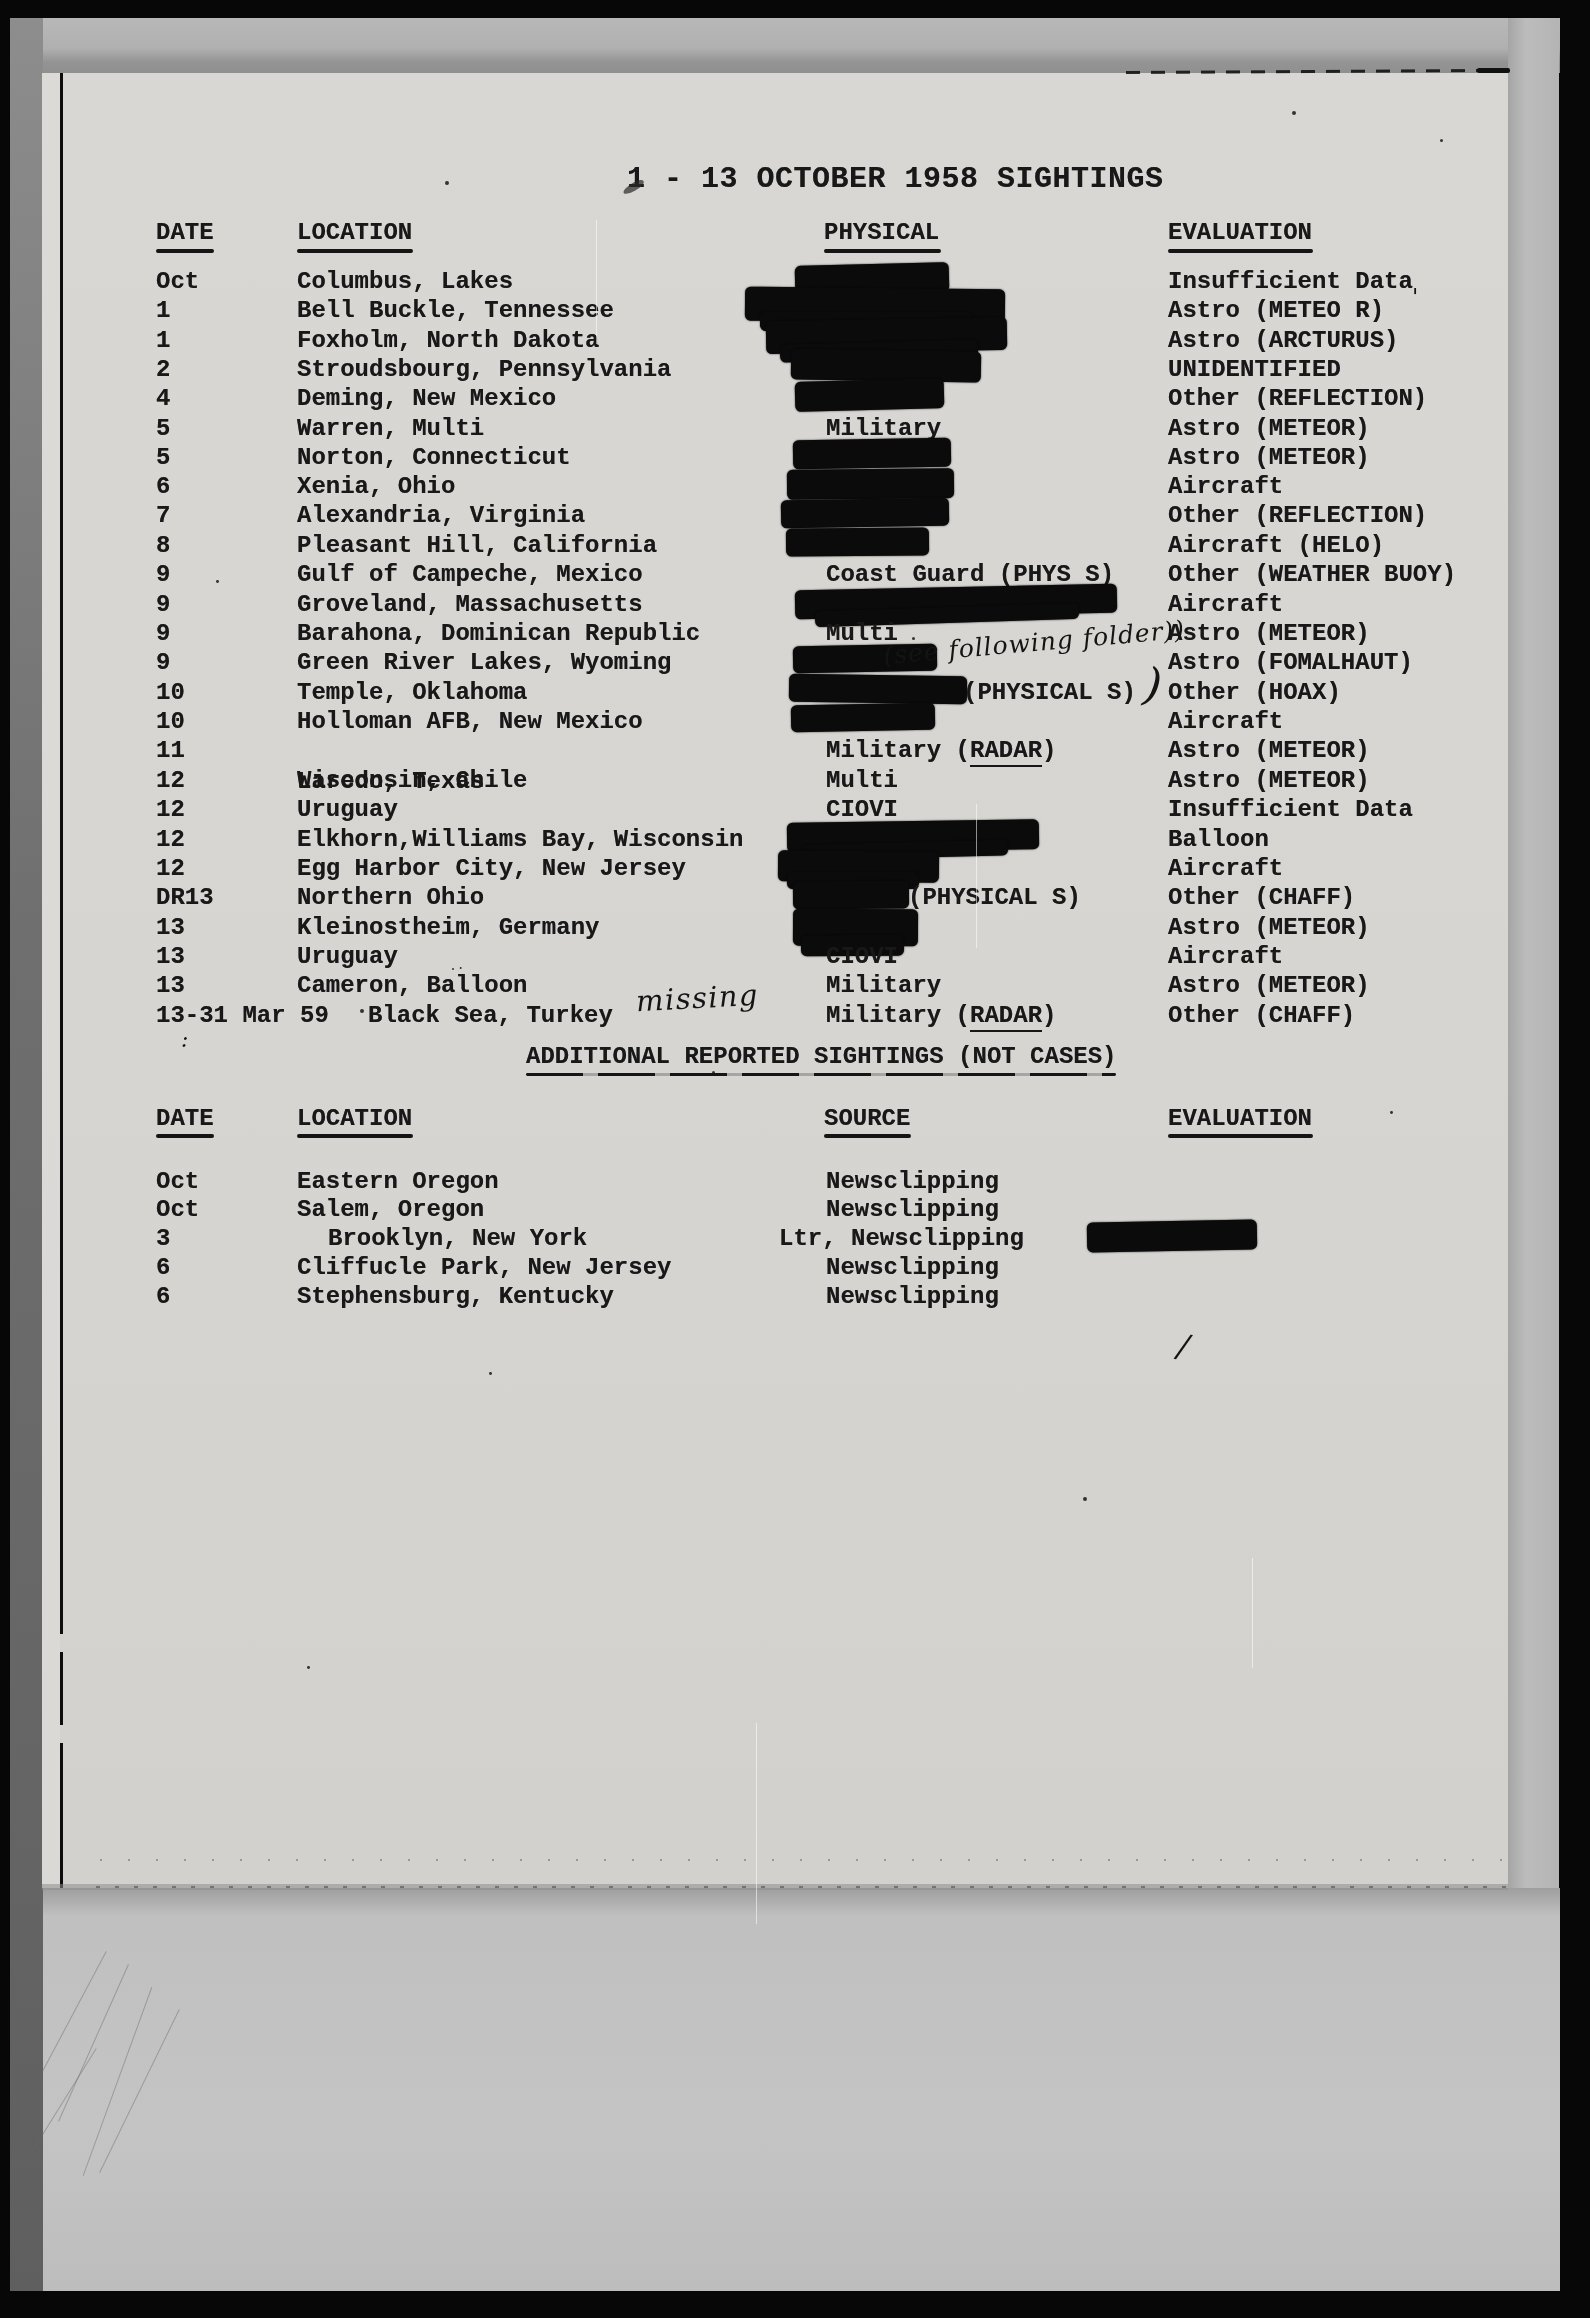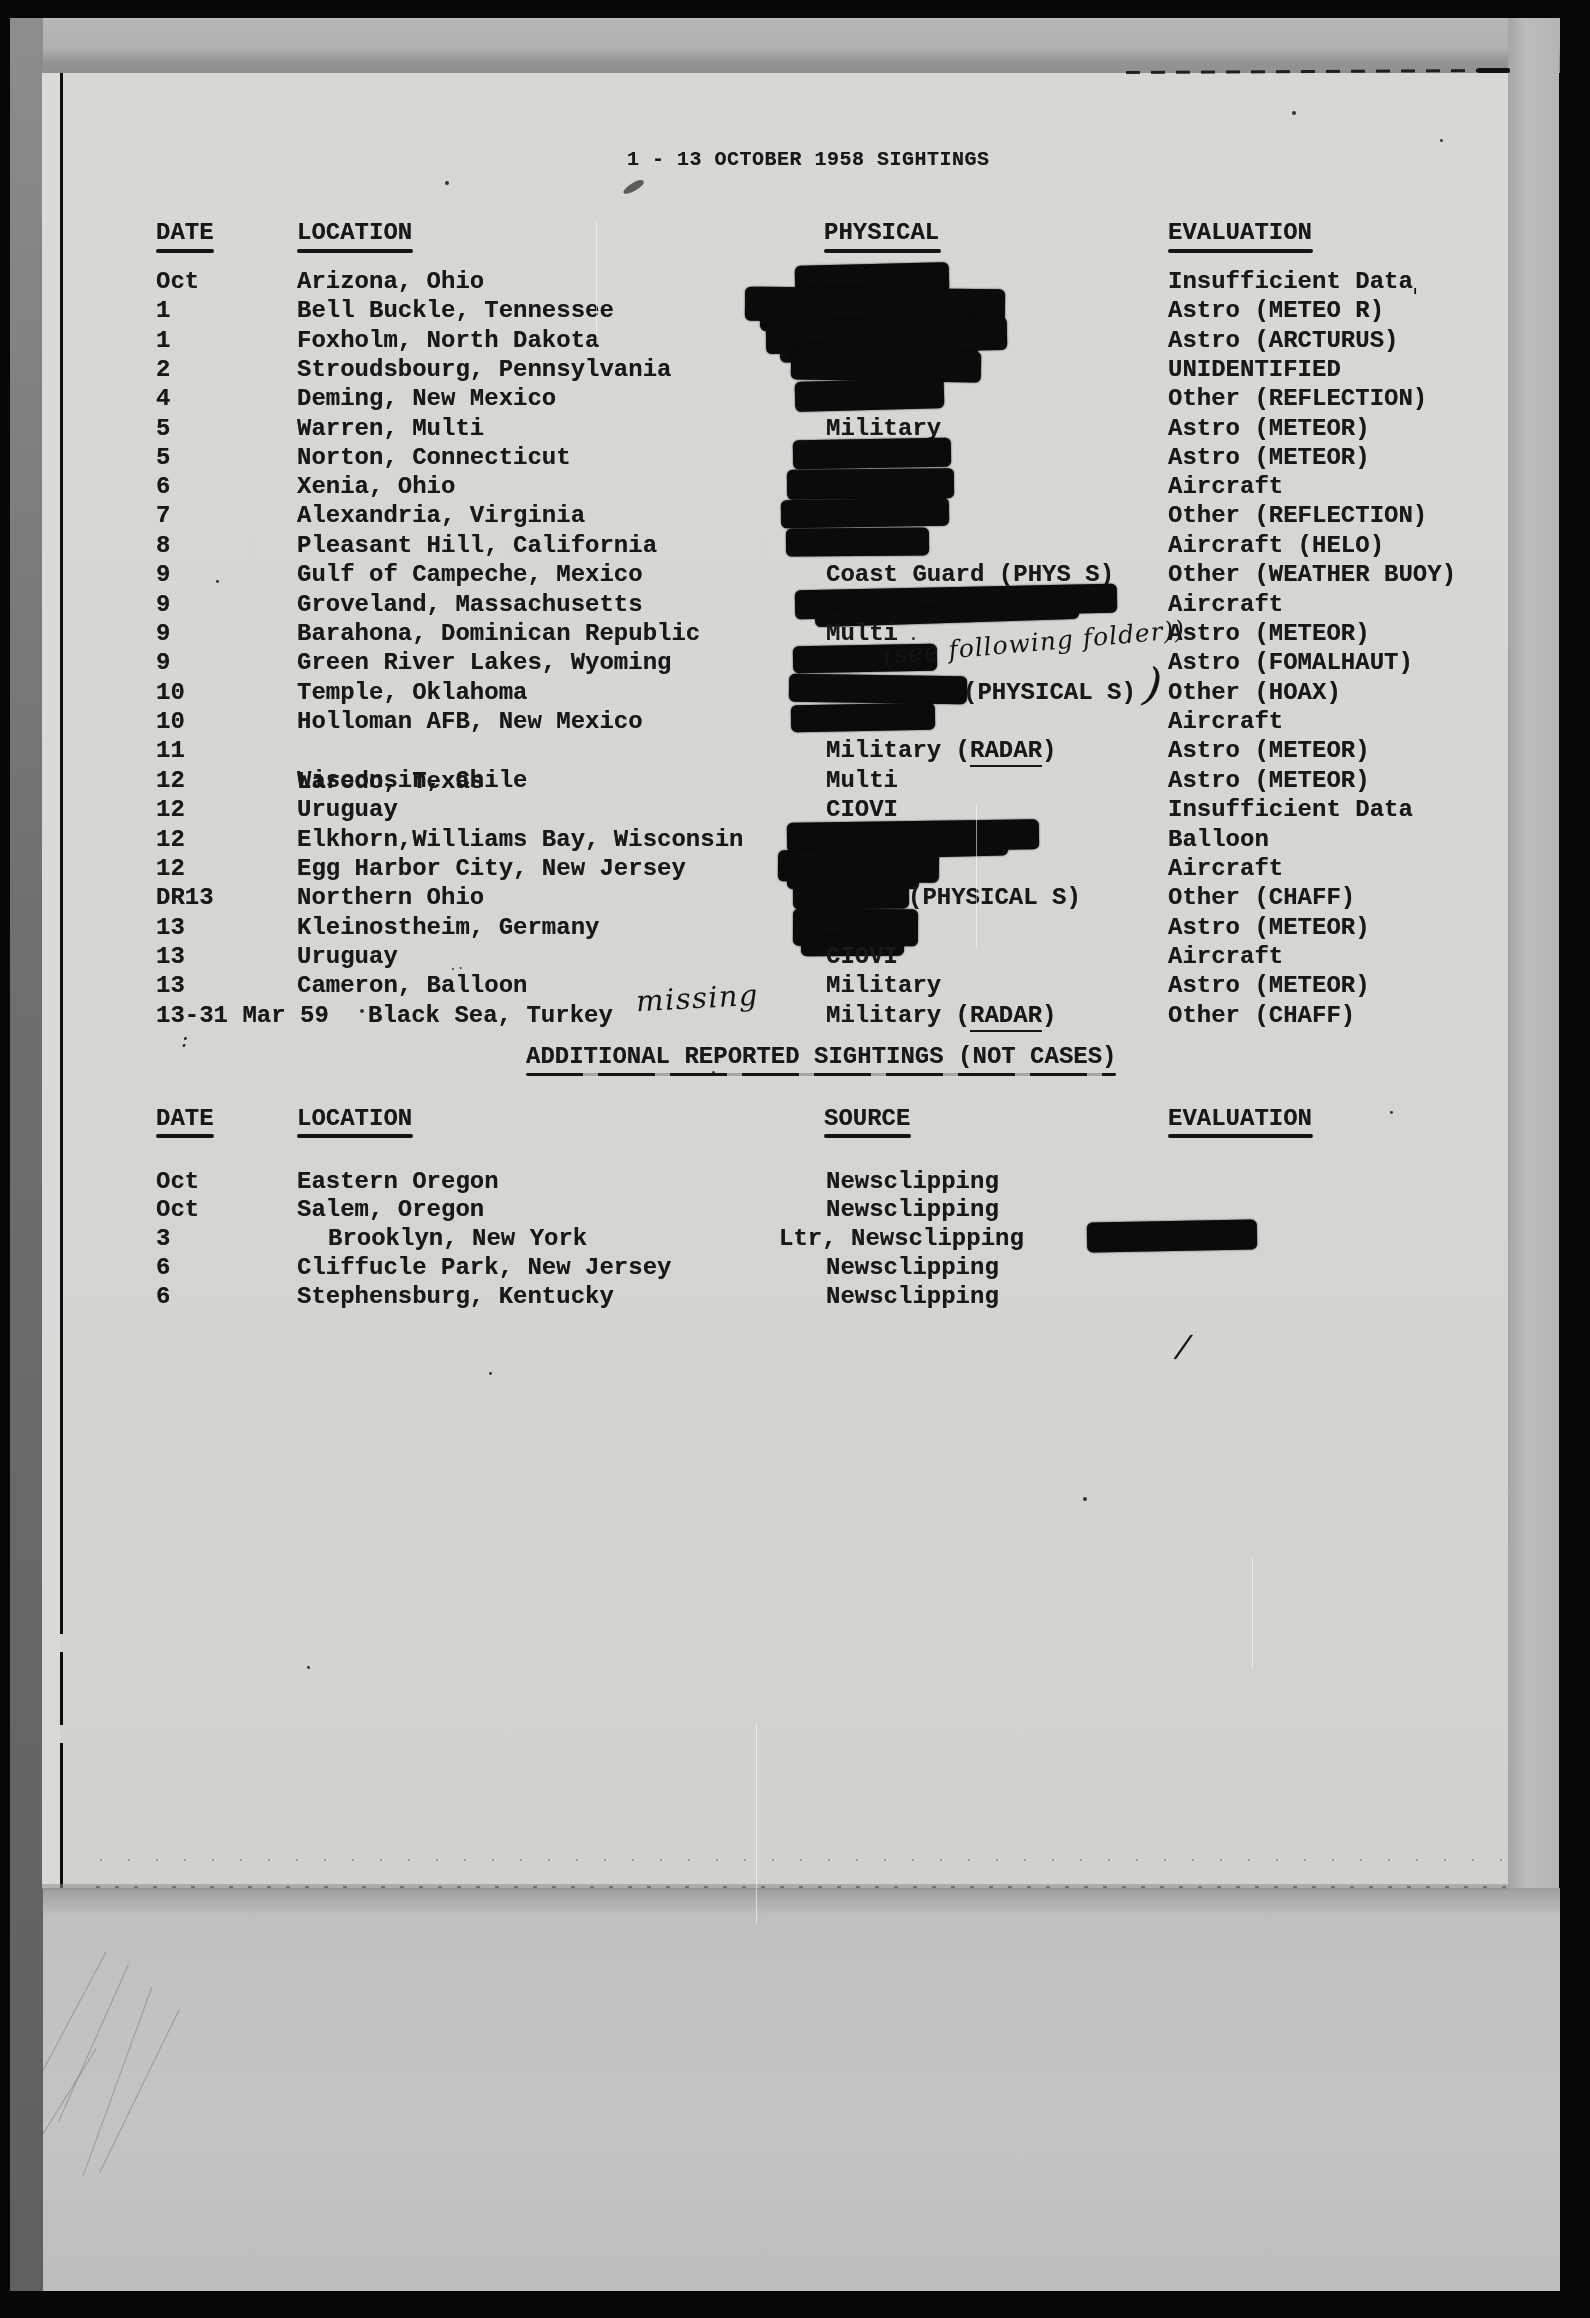--- a/index.html
+++ b/index.html
@@ -13,21 +13,21 @@
   #sheet{left:42px;top:73px;width:1466px;height:1815px;background:linear-gradient(180deg,#d8d7d4 0%,#d6d5d2 55%,#d2d1ce 100%);}
   #sheet-left-light{left:42px;top:73px;width:18px;height:1815px;background:#dcdbd8;opacity:.75;}
   #binding-line{left:60px;top:73px;width:3.3px;height:1815px;background:linear-gradient(180deg,#0d0d0d 0%,#0d0d0d 86%,rgba(13,13,13,0) 86% 87%,#0d0d0d 87% 91%,rgba(13,13,13,0) 91% 92%,#0d0d0d 92% 100%);}
   #sheet-bottom-shadow{left:42px;top:1884px;width:1466px;height:5.7px;background:#8e8e8e;opacity:.55;}
   #sheet-bottom-dots{left:96px;top:1886px;width:1412px;height:2.4px;background:repeating-linear-gradient(90deg,#3a3a3a 0 3.8px,transparent 3.8px 19px);opacity:.5;}
   #scratch-row{left:100px;top:1859px;width:1402px;height:1.9px;background:repeating-linear-gradient(90deg,#4d4d4d 0 2.4px,transparent 2.4px 28px);opacity:.42;}
   #dash-line{left:1126px;top:70px;width:355px;height:3.3px;background:repeating-linear-gradient(90deg,#131313 0 14.4px,transparent 14.4px 25px);transform:rotate(-.3deg);opacity:.9;}
   #dash-blob{left:1477px;top:68px;width:33px;height:4.8px;background:#111;border-radius:1.9px;}
   
   .t{font-family:"Liberation Mono",monospace;font-weight:700;font-size:24px;line-height:27px;color:#181818;white-space:pre;text-shadow:0 0 0.5px rgba(25,25,25,.55);}
-  .title{font-size:20px;letter-spacing:0.5px;}
+  .title{font-size:30px;letter-spacing:0.5px;margin-top:20px;}
   .hrule{background:#151515;height:4.3px;border-radius:1.9px;}
   .hrule2{background:repeating-linear-gradient(90deg,#151515 0 57px,rgba(21,21,21,.25) 57px 72px);height:3.3px;border-radius:1.4px;}
   .bar{position:absolute;background:#0b0b0b;border-radius:5.7px;box-shadow:0 0 1.9px rgba(5,5,5,.8);}
   .uw{border-bottom:2.9px solid #161616;padding-bottom:0.5px;}
   .hw{position:absolute;font-family:"DejaVu Serif",serif;font-style:italic;color:#141414;white-space:pre;}
   .speck{position:absolute;background:#161616;border-radius:50%;opacity:.85;}
   .smudge{position:absolute;background:#2a2a2a;border-radius:60% 40% 55% 45%;opacity:.7;transform:rotate(-28deg);}
   .wscratch{position:absolute;width:1px;background:rgba(255,255,255,.55);}
   .gscratch{position:absolute;background:rgba(105,105,105,.45);border-radius:1px;}
 </style>
@@ -54,21 +54,21 @@
 <div class="abs t" style="left:824px;top:219px;">PHYSICAL</div>
 <div class="abs t" style="left:1168px;top:219px;">EVALUATION</div>
 <div class="abs hrule" style="left:156px;top:249px;width:58px;"></div>
 <div class="abs hrule" style="left:297px;top:249px;width:116px;"></div>
 <div class="abs hrule" style="left:824px;top:249px;width:117px;"></div>
 <div class="abs hrule" style="left:1168px;top:249px;width:145px;"></div>
 
 <div class="abs" id="t1-rows">
     <div>
       <div class="abs t" style="left: 156px; top: 268px;">Oct</div>
-      <div class="abs t" style="left: 297px; top: 268px;">Arizona, Ohio</div>
+      <div class="abs t" style="left: 297px; top: 268px;">Columbus, Lakes</div>
       <div class="bar" style="left: 795px; top: 264px; width: 154px; height: 30px; transform: rotate(-1.5deg);"></div>
       <div class="abs t" style="left: 1168px; top: 268px;">Insufficient Data</div>
     </div>
     <div>
       <div class="abs t" style="left: 156px; top: 297px;">1</div>
       <div class="abs t" style="left: 297px; top: 297px;">Bell Buckle, Tennessee</div>
       <div class="bar" style="left: 745px; top: 288px; width: 260px; height: 34px; transform: rotate(0.6deg);"></div>
       <div class="bar" style="left: 760px; top: 312px; width: 213px; height: 19px; transform: rotate(0deg);"></div>
       <div class="abs t" style="left: 1168px; top: 297px;">Astro (METEO R)</div>
     </div>

